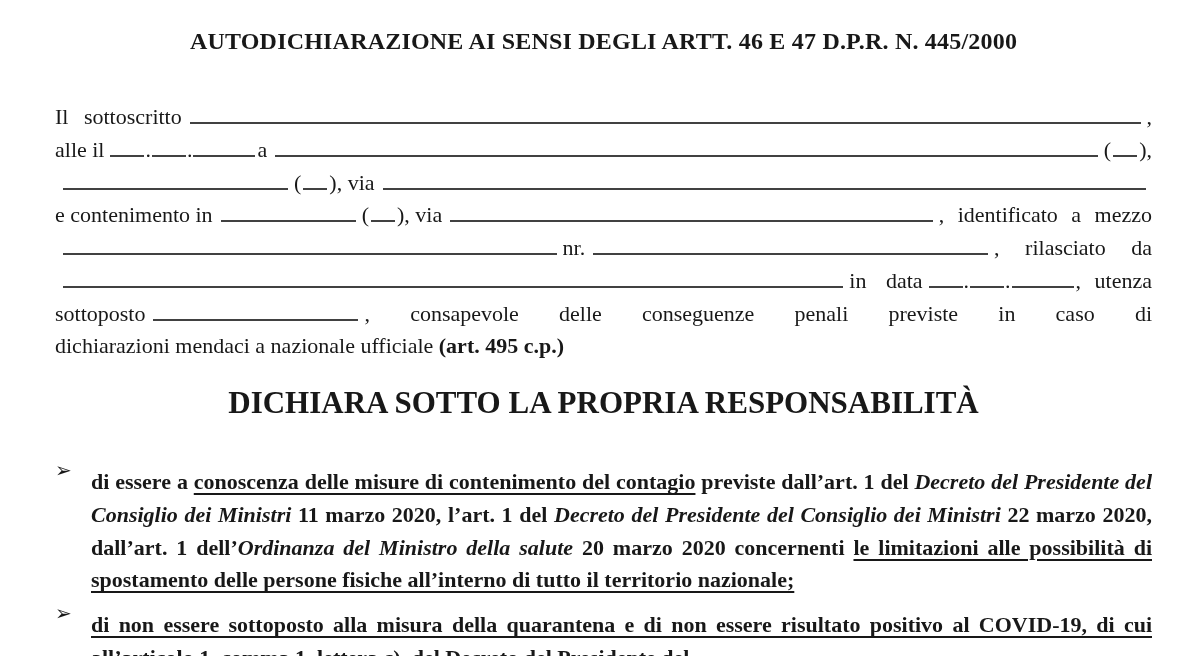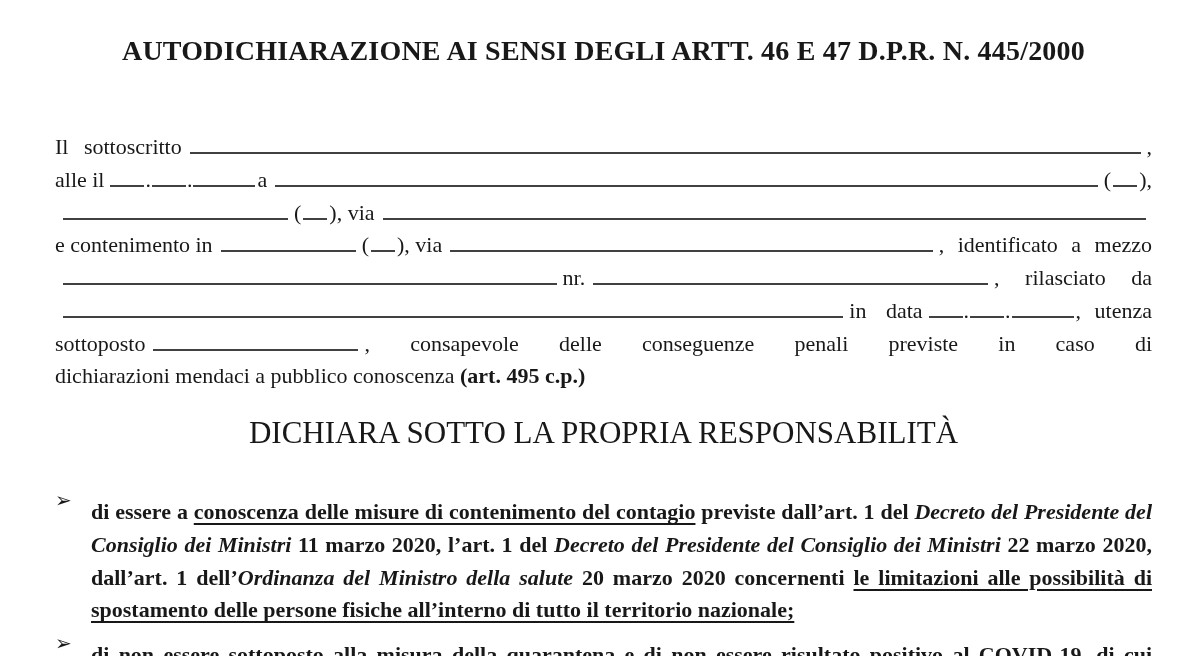--- a/index.html
+++ b/index.html
@@ -7,24 +7,24 @@
     width:1200px;height:656px;overflow:hidden;background:#ffffff;
     font-family:"Liberation Serif","DejaVu Serif",serif;
     color:#181818;
   }
   .page{
     width:1200px;height:656px;box-sizing:border-box;
     padding:24px 48px 0 55px;
     filter:blur(0.3px);
   }
   .doc-title{
-    text-align:center;font-weight:bold;font-size:28px;line-height:30px;
-    white-space:nowrap;letter-spacing:0.2px;margin:12px 0 0 0;
+    text-align:center;font-weight:bold;font-size:24px;line-height:30px;
+    white-space:nowrap;letter-spacing:0.2px;margin:2px 0 0 0;
   }
-  .intro{margin-top:64px;}
+  .intro{margin-top:44px;}
   .line{
     display:flex;align-items:baseline;height:32.8px;line-height:32.8px;
     font-size:22px;white-space:pre;
   }
   .blank{
     display:inline-block;height:1em;
     border-bottom:2px solid #414141;
     margin:0 6px -5px 8px;
   }
   .grow{flex:1 1 auto;}
@@ -36,21 +36,21 @@
   .w135{width:135px;flex:none;}
   .w205{width:205px;flex:none;}
   .w225{width:225px;flex:none;}
   .ws10{word-spacing:10px;}
   .ws8{word-spacing:8px;}
   .ws14{word-spacing:14px;}
   .ws20{word-spacing:20px;}
   .filljust{flex:1 1 auto;display:block;text-align:justify;text-align-last:justify;white-space:normal;}
   .bold{font-weight:bold;}
   .heading{
-    text-align:center;font-weight:normal;font-size:31px;line-height:32px;
+    text-align:center;font-weight:bold;font-size:31px;line-height:32px;
     margin-top:25px;white-space:nowrap;
   }
   .bullets{margin-top:35px;}
   .bullet{display:flex;font-size:22px;line-height:32.7px;font-weight:bold;}
   .marker{width:36px;flex:none;font-size:20px;font-weight:normal;}
   .btext{flex:1 1 auto;text-align:justify;margin-top:12px;}
   .it{font-style:italic;}
   .u{text-decoration:underline;text-decoration-thickness:2px;text-underline-offset:4px;}
 </style>
 </head>
@@ -118,21 +118,21 @@
       <span class="ws8">, utenza</span>
     </div>
 
     <div class="line">
       <span>sottoposto</span>
       <span class="blank w205"></span>
       <span class="filljust">, consapevole delle conseguenze penali previste in caso di</span>
     </div>
 
     <div class="line">
-      <span>dichiarazioni mendaci a pubblico conoscenza </span>
+      <span>dichiarazioni mendaci a nazionale ufficiale </span>
       <span class="bold">(art. 495 c.p.)</span>
     </div>
 
   </div>
 
   <div class="heading">DICHIARA SOTTO LA PROPRIA RESPONSABILITÀ</div>
 
   <div class="bullets">
 
     <div class="bullet">

